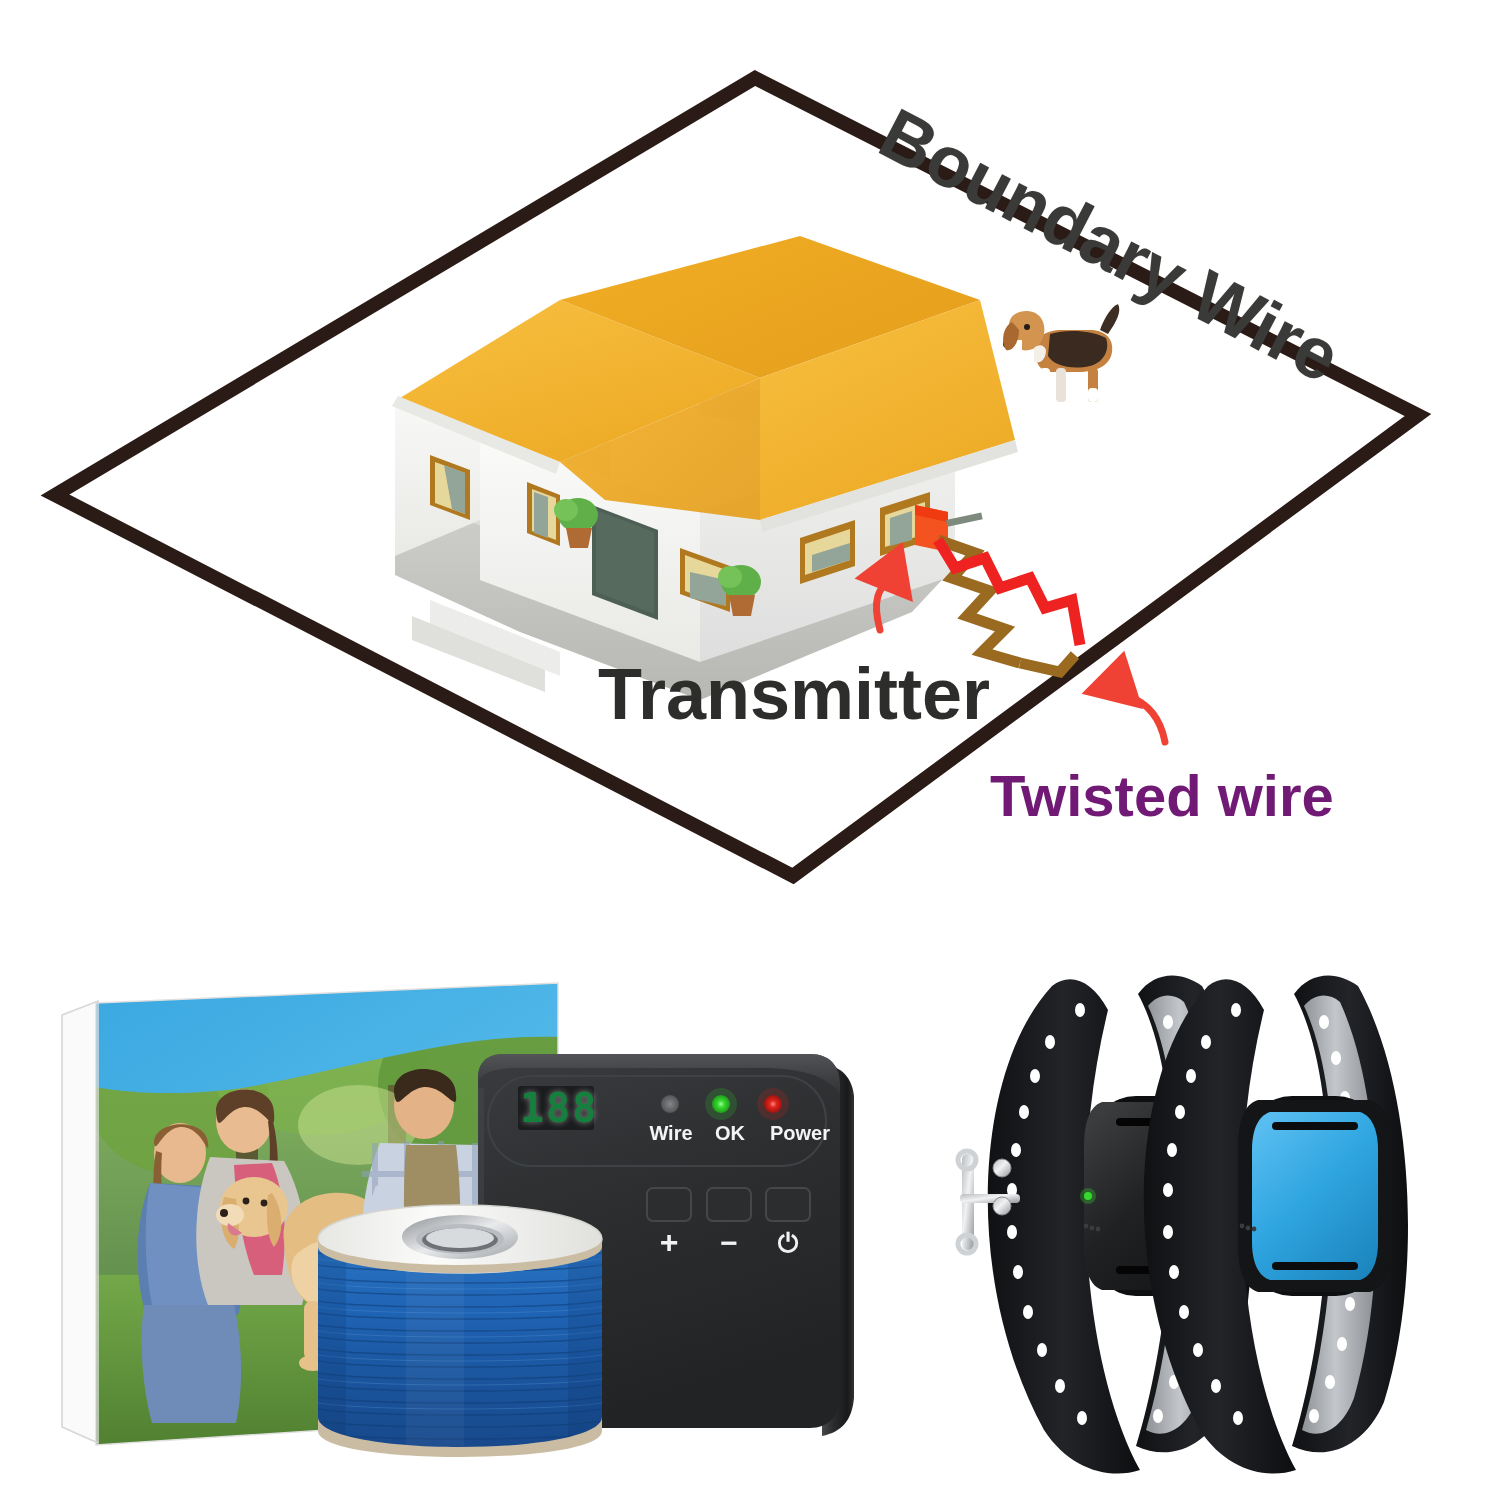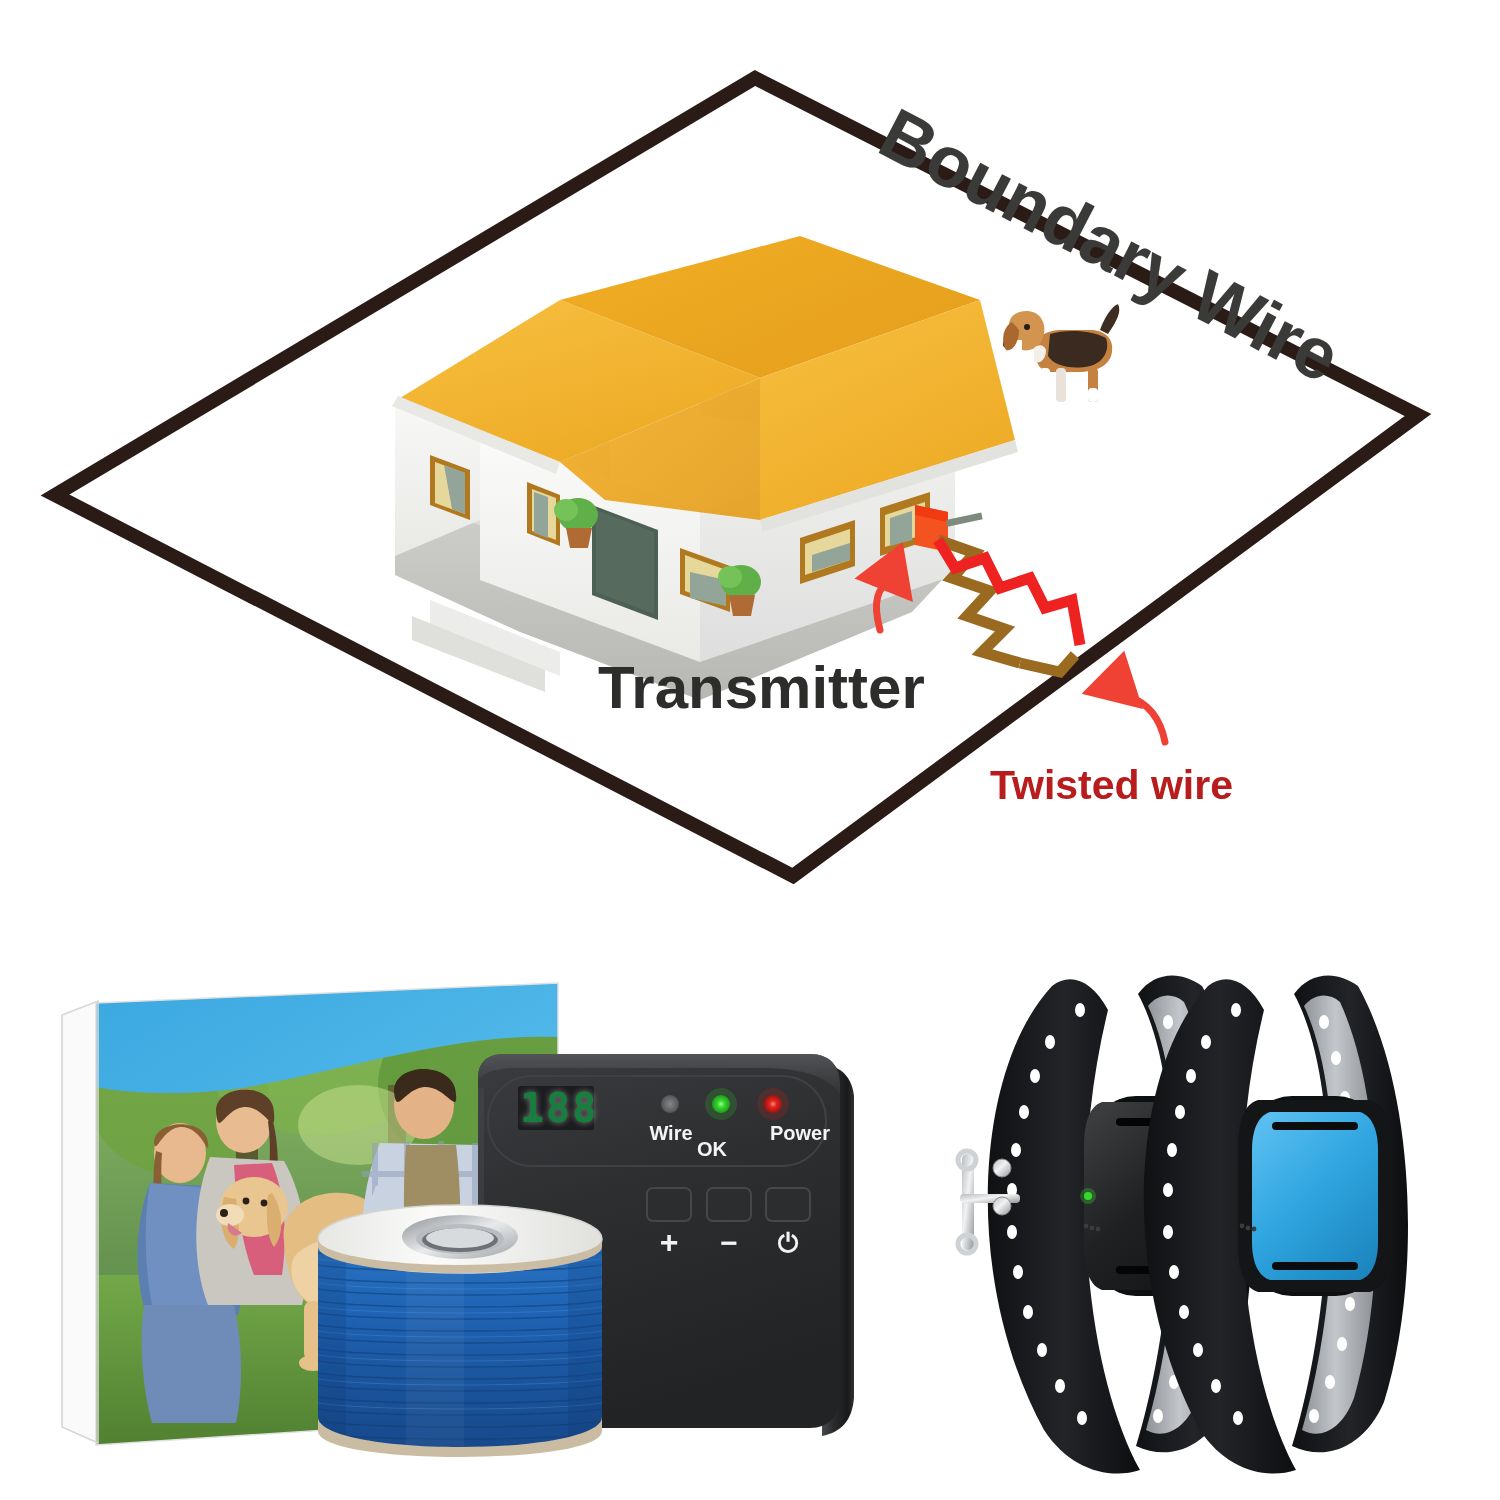--- a/index.html
+++ b/index.html
@@ -9,22 +9,22 @@
   svg.layer{position:absolute;left:0;top:0;width:1500px;height:1500px;overflow:visible;}
 
   
   .lbl{position:absolute;font-weight:bold;white-space:nowrap;}
   #boundary-wire-label{
      left:905px;top:92px;font-size:72px;color:#3a3a38;
      transform:rotate(27.5deg);transform-origin:left top;
      letter-spacing:-0.5px;
      text-shadow:0 0 1px rgba(0,0,0,.25);
   }
-  #transmitter-label{left:598px;top:653px;font-size:60px;color:#2d2d2b;}
-  #twisted-wire-label{left:990px;top:762px;font-size:41px;color:#b91c1c;}
+  #transmitter-label{left:598px;top:653px;font-size:72px;color:#2d2d2b;}
+  #twisted-wire-label{left:990px;top:762px;font-size:58px;color:#701a75;}
 
   
   .prod{position:absolute;}
 
   
   #retail-box{left:58px;top:975px;width:520px;height:480px;}
 
   
   #transmitter-device{left:470px;top:1048px;width:430px;height:412px;}
 
@@ -363,21 +363,21 @@
       <rect x="296" y="140" width="44" height="33" rx="6" fill="#2b2d2f" stroke="#45484b" stroke-width="2"></rect>
     </svg>
 
     
     <div class="seg" style="position:absolute;left:50px;top:38px;width:74px;height:44px;line-height:44px;
                 text-align:center;color:#15803d;font-size:40px;font-weight:bold;
                 letter-spacing:2px;text-shadow:0 0 6px rgba(255,255,255,.45);">188</div>
 
     
     <div class="ledlabel" style="left:172px;top:74px;width:58px;text-align:center;">Wire</div>
-    <div class="ledlabel" style="left:227px;top:74px;width:48px;text-align:left;margin-top:16px;">OK</div>
+    <div class="ledlabel" style="left:227px;top:74px;width:48px;text-align:right;">OK</div>
     <div class="ledlabel" style="left:270px;top:74px;width:66px;text-align:center;margin-left:27px;">Power</div>
 
     
     <div class="btnlabel" style="left:177px;top:176px;width:44px;text-align:center;font-size:32px;">+</div>
     <div class="btnlabel" style="left:237px;top:178px;width:44px;text-align:center;font-size:30px;">−</div>
     <div class="btnlabel" style="left:296px;top:180px;width:44px;text-align:center;font-size:26px;">⏻</div>
   </div>
 
   <svg class="prod" id="wire-spool" viewBox="0 0 300 268">
     <defs>

